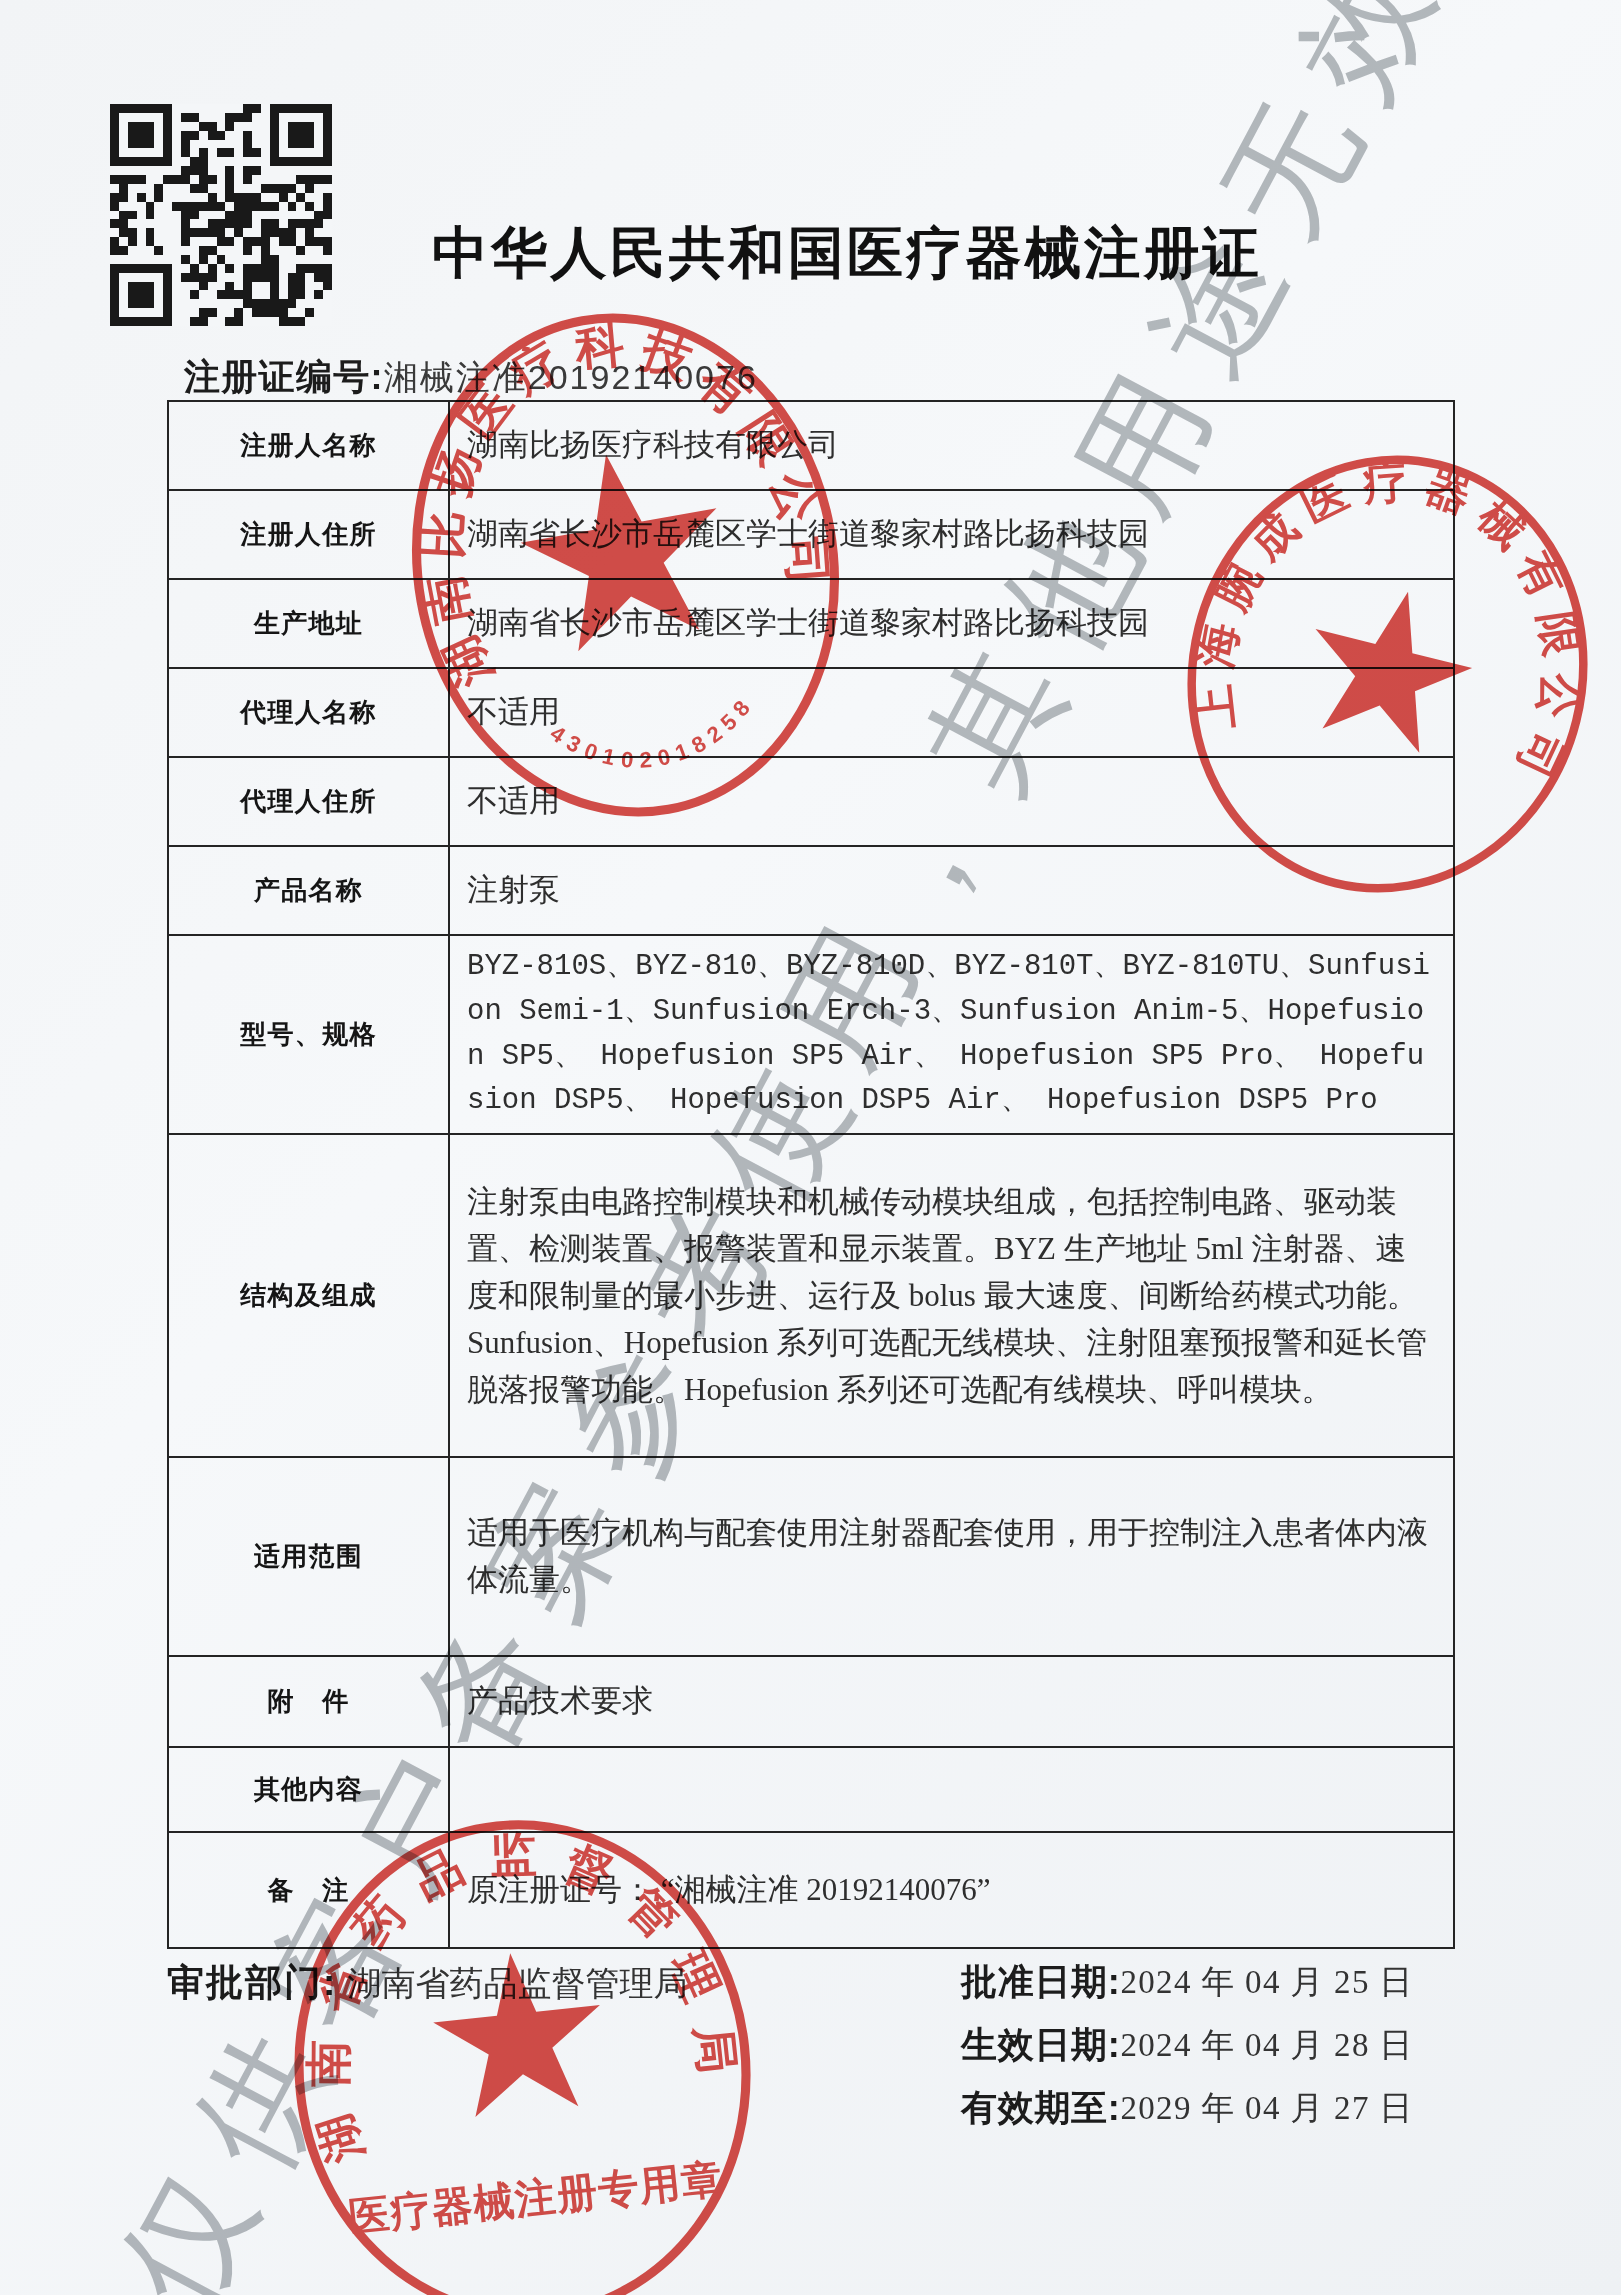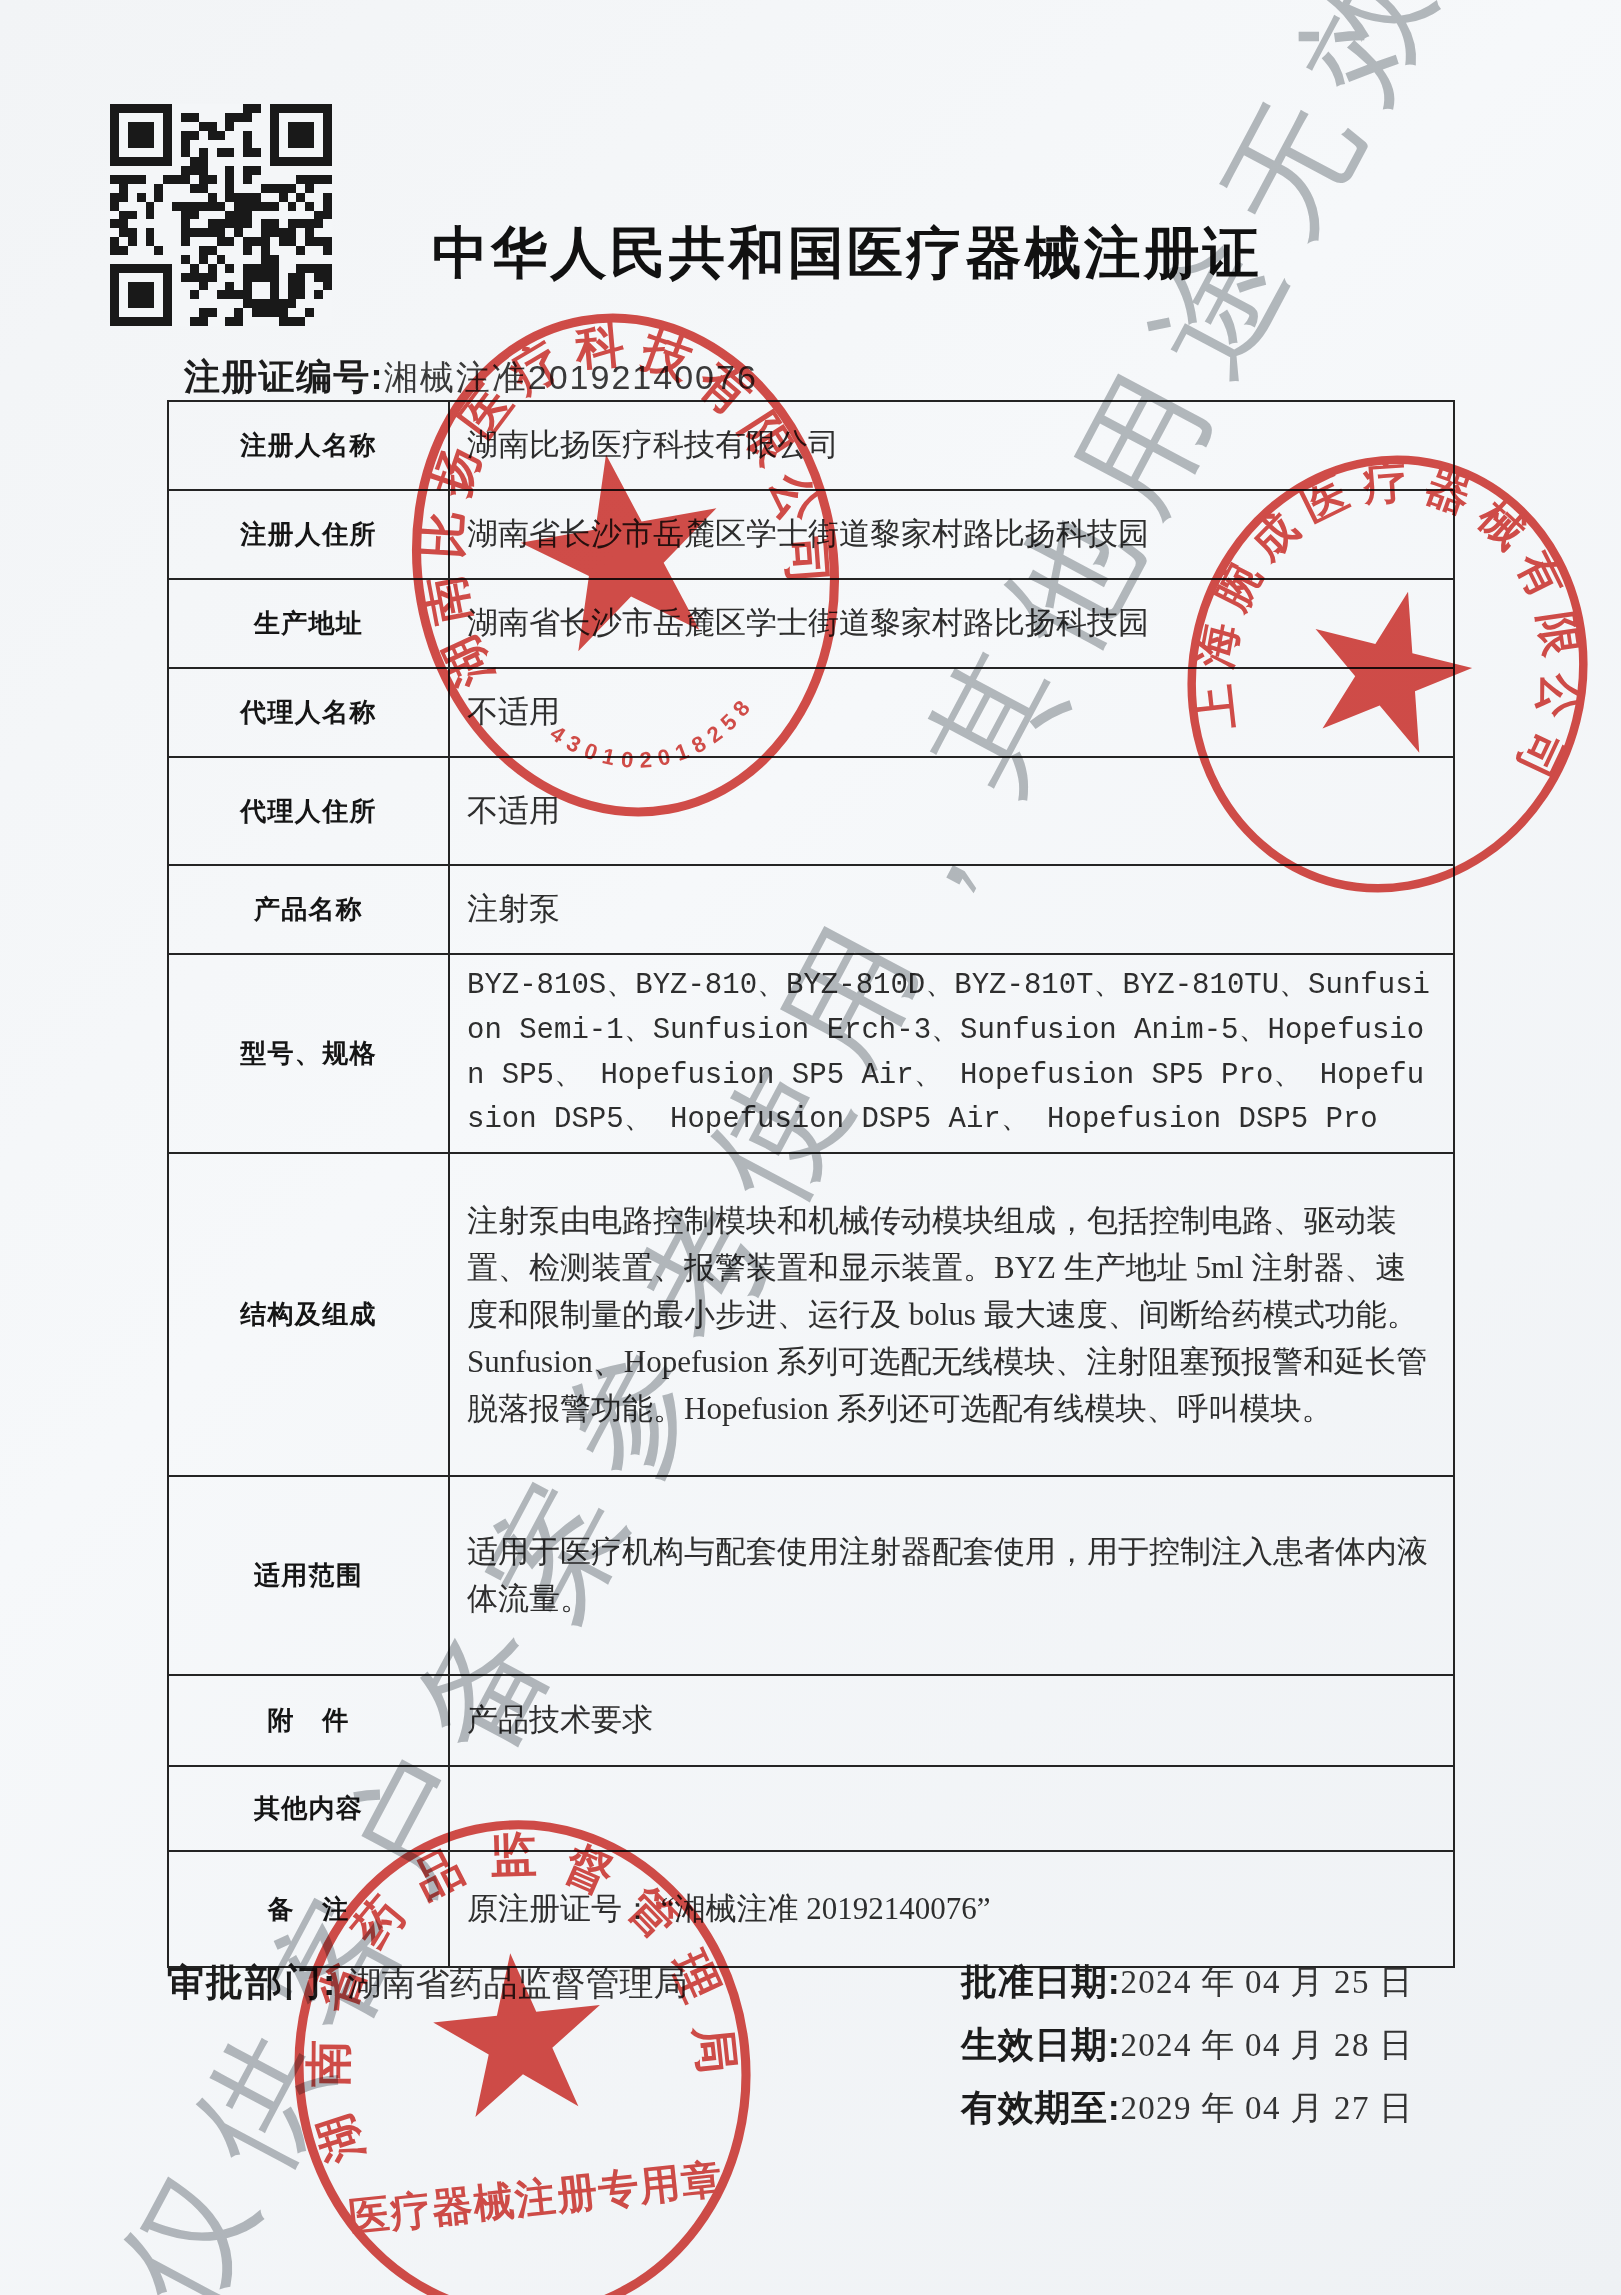--- a/index.html
+++ b/index.html
@@ -32,21 +32,21 @@
   table.cert td{border:2.6px solid #242424;vertical-align:middle;}
   td.lab{
     width:277px;text-align:center;font-weight:bold;font-size:26px;letter-spacing:1.3px;color:#151515;
   }
   td.val{
     font-family:"Liberation Serif","DejaVu Serif",serif;
     font-size:31px;line-height:1.5;color:#2e2e2e;
     padding:6.5px 19.6px 6.5px 17px;
   }
   tr:nth-child(1){height:89px;} tr:nth-child(2){height:89px;} tr:nth-child(3){height:89px;padding-left:44px;}
-  tr:nth-child(4){height:89px;} tr:nth-child(5){height:108px;padding-left:11px;} tr:nth-child(6){height:89px;}
+  tr:nth-child(4){height:89px;} tr:nth-child(5){height:89px;padding-left:11px;} tr:nth-child(6){height:89px;}
   tr:nth-child(7){height:199px;} tr:nth-child(8){height:323px;} tr:nth-child(9){height:199px;}
   tr:nth-child(10){height:91px;} tr:nth-child(11){height:85px;} tr:nth-child(12){height:116px;}
   tr:nth-child(7) td.val{
     font-family:"Liberation Mono","DejaVu Sans Mono","DejaVu Sans",monospace;
     font-size:29px;line-height:1.55;word-break:break-all;
   }
   tr:nth-child(8) td.val{line-height:1.52;word-break:break-all;}
   
   .approval{position:absolute;left:167px;top:1958px;z-index:3;font-size:37px;}
   .approval .lbl{font-weight:bold;letter-spacing:2px;}

